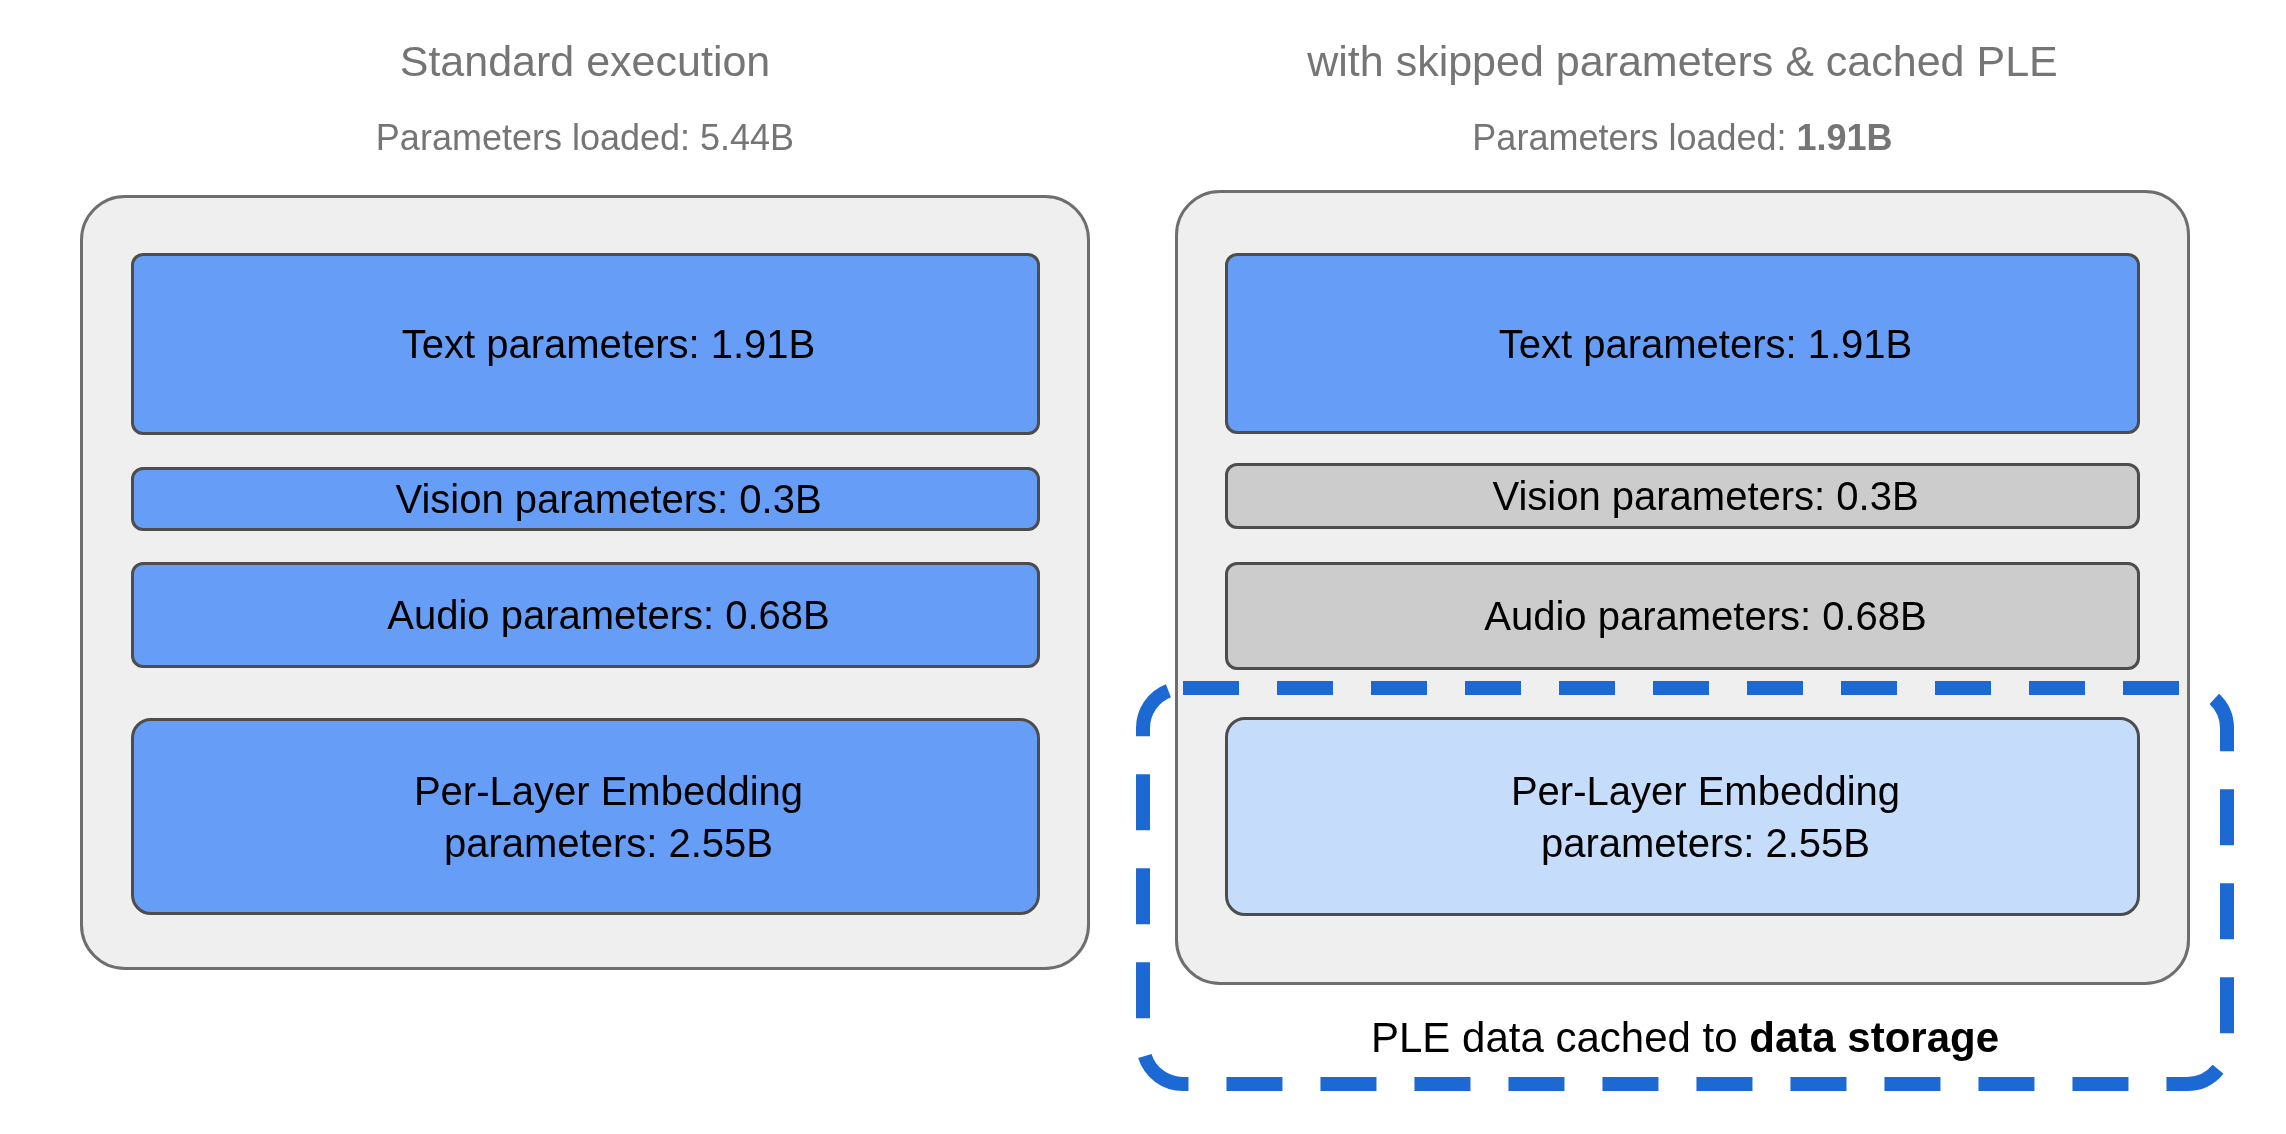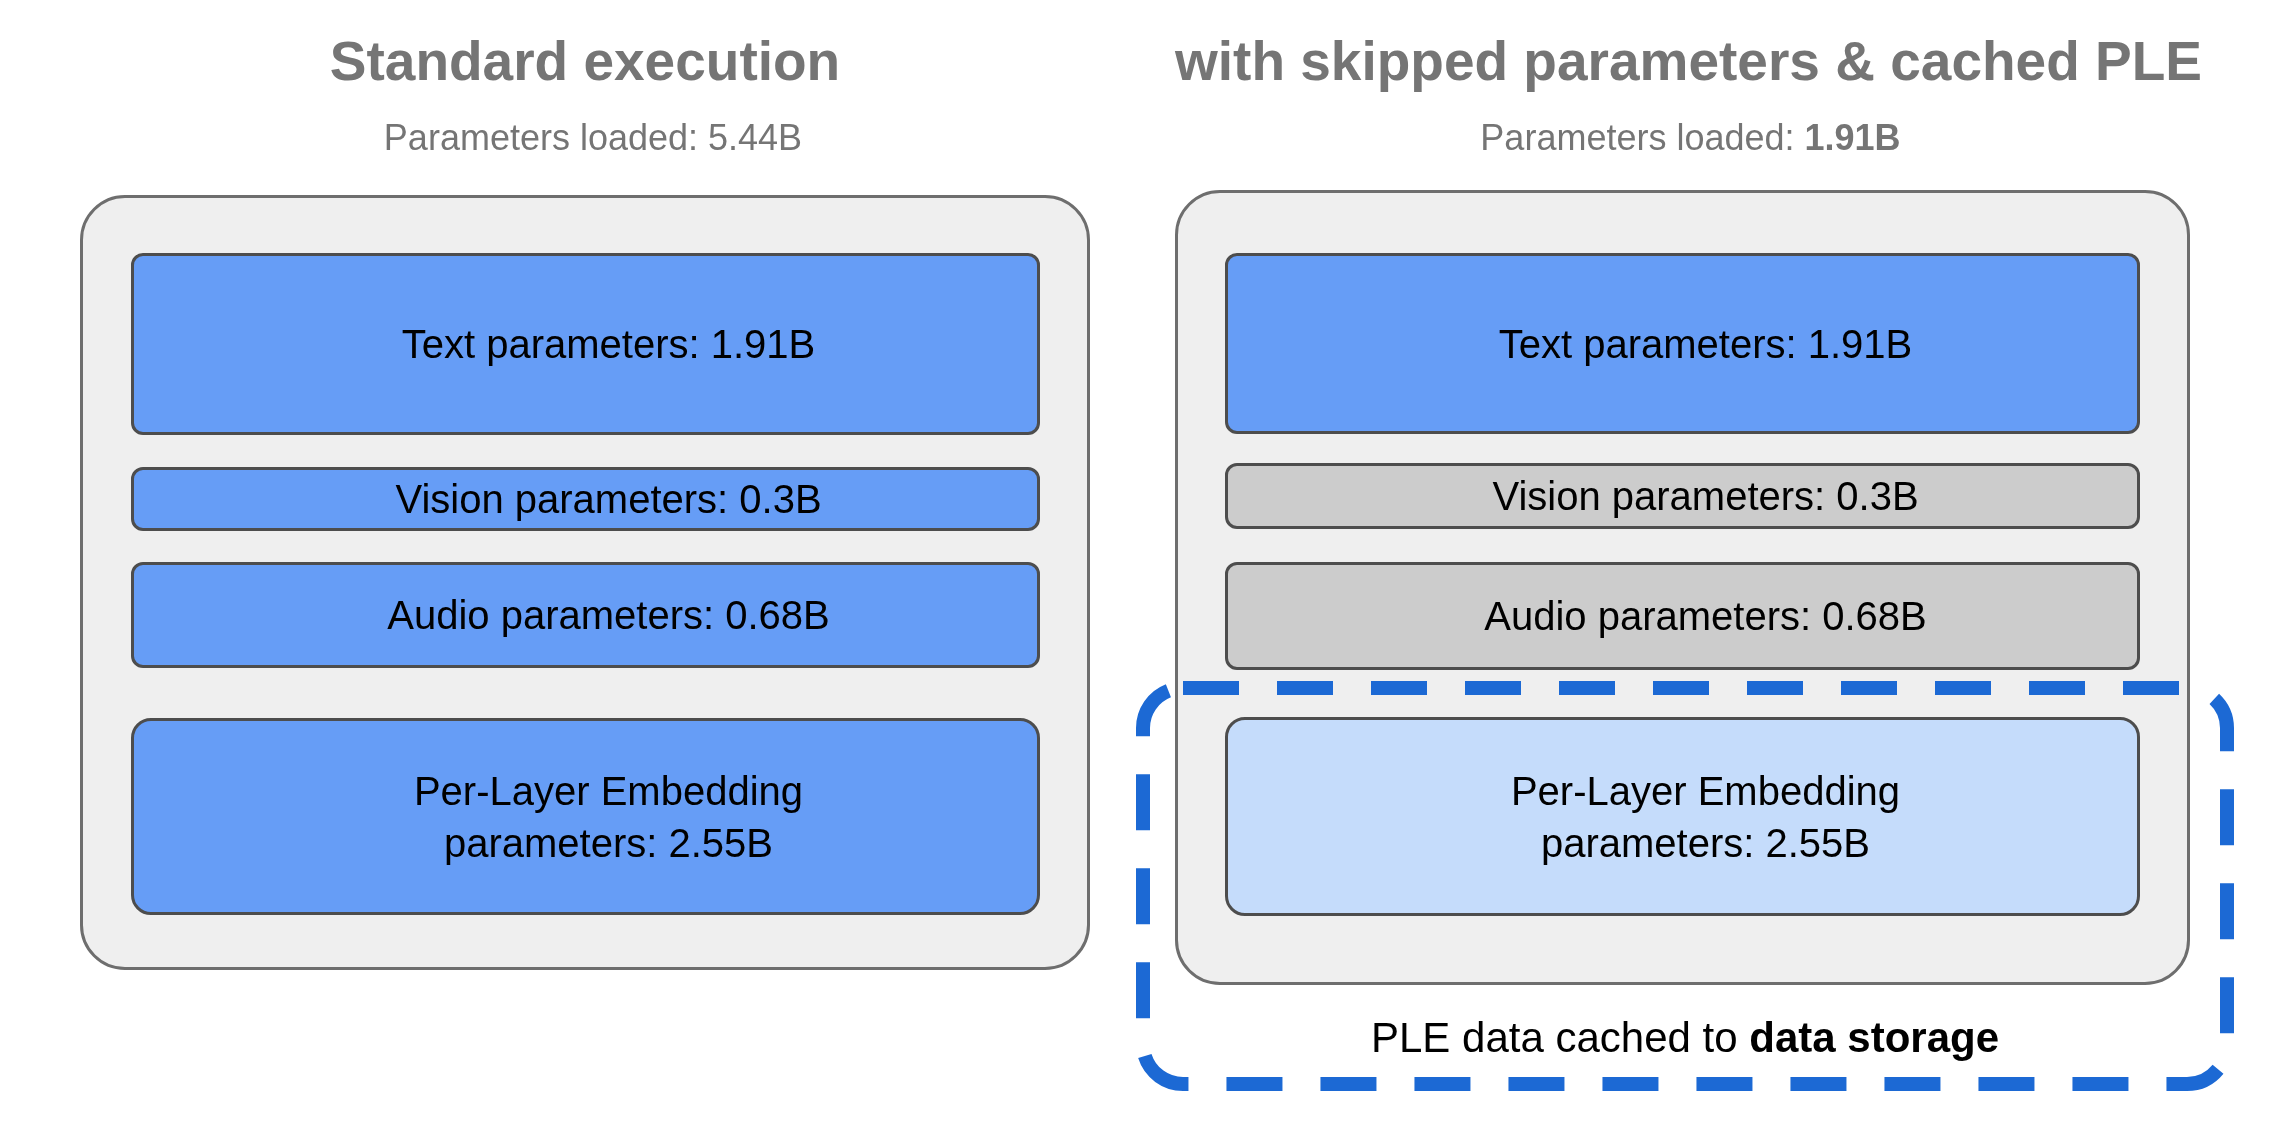--- a/index.html
+++ b/index.html
@@ -19,30 +19,30 @@
   .panel.left  { left: 80px;  width: 1010px; }
   .panel.right { left: 1175px; width: 1015px; }
 
   .title {
     position: absolute;
     top: 34px;
     left: 0;
     width: 100%;
     margin: 0;
     text-align: center;
-    font-size: 55px;
+    font-size: 43px;
     line-height: 54px;
-    font-weight: 700;
+    font-weight: 400;
     color: #757575;
     white-space: nowrap;
   }
   .subtitle {
     position: absolute;
     top: 116px;
-    left: 8px;
+    left: 0;
     width: 100%;
     margin: 0;
     text-align: center;
     font-size: 36px;
     line-height: 44px;
     font-weight: 400;
     color: #757575;
     white-space: nowrap;
   }
   .subtitle .bold-val { font-weight: 700; }

